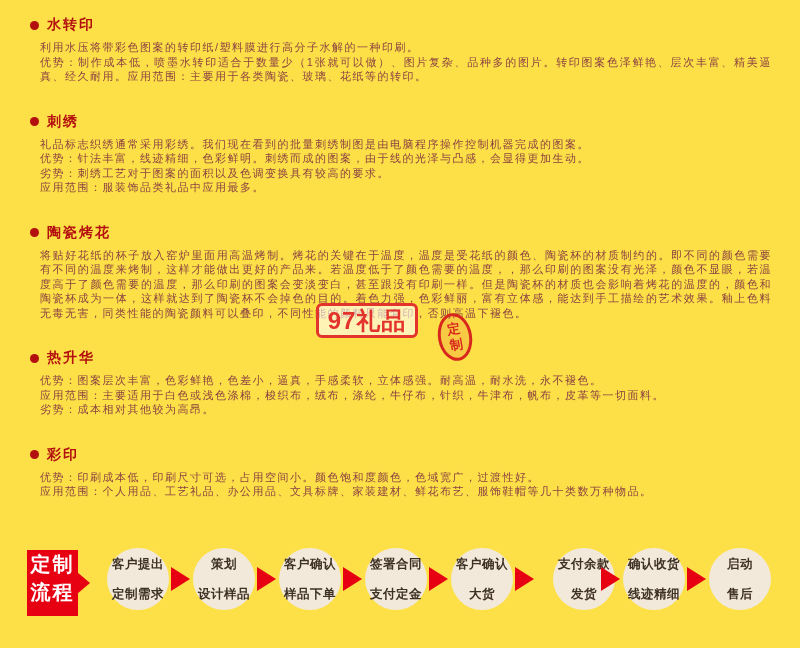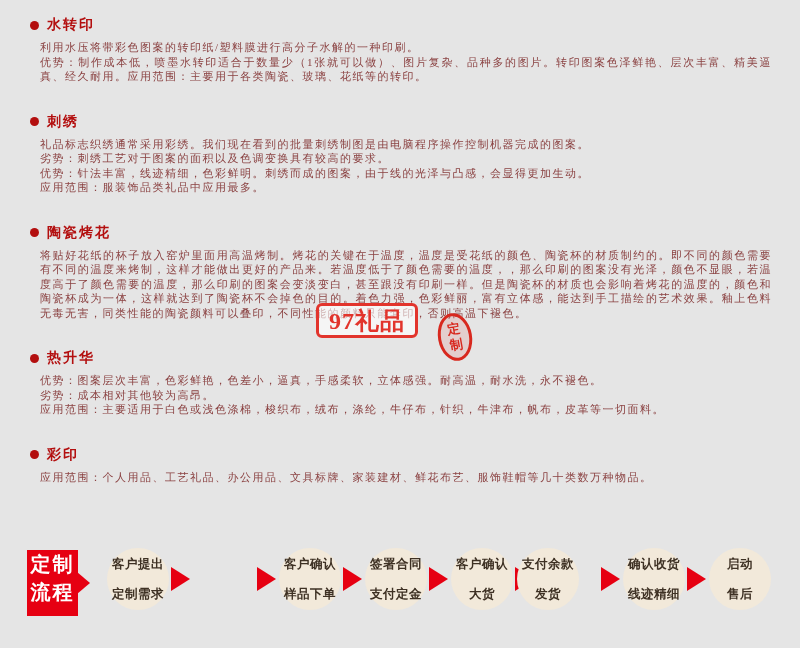--- a/index.html
+++ b/index.html
@@ -1,18 +1,18 @@
 <!DOCTYPE html>
 <html><head>
 <meta charset="utf-8">
 <style>
   html,body { margin:0; padding:0; background:#fff; }
   .page {
-    position:relative; width:800px; height:648px; overflow:hidden; background:#e5e5e5;
-    font-family:Liberation Serif, serif;
+    position:relative; width:800px; height:648px; overflow:hidden; background:#fde047;
+    font-family:Liberation Sans, sans-serif;
   }
   .content { position:absolute; top:16px; left:0; right:0; }
   .section + .section { margin-top:29px; }
   .sec-head { display:flex; align-items:center; gap:8px; padding-left:30px; }
   .bullet { width:9px; height:9px; border-radius:50%; background:#b30f0f; flex:0 0 auto; }
   .sec-title { color:#b30f0f; font-weight:bold; font-size:14px; letter-spacing:2px; }
   .sec-body {
     margin:6px 28px 0 40px; color:#8b4242; font-size:11px; line-height:14.5px;
     letter-spacing:1.5px; text-align:justify;
   }
@@ -71,22 +71,22 @@
       </div>
     </div>
 
     <div class="section">
       <div class="sec-head">
         <span class="bullet"></span>
         <span class="sec-title">刺绣</span>
       </div>
       <div class="sec-body">
         <div>礼品标志织绣通常采用彩绣。我们现在看到的批量刺绣制图是由电脑程序操作控制机器完成的图案。</div>
+        <div>优势：针法丰富，线迹精细，色彩鲜明。刺绣而成的图案，由于线的光泽与凸感，会显得更加生动。</div>
         <div>劣势：刺绣工艺对于图案的面积以及色调变换具有较高的要求。</div>
-        <div>优势：针法丰富，线迹精细，色彩鲜明。刺绣而成的图案，由于线的光泽与凸感，会显得更加生动。</div>
         <div>应用范围：服装饰品类礼品中应用最多。</div>
       </div>
     </div>
 
     <div class="section">
       <div class="sec-head">
         <span class="bullet"></span>
         <span class="sec-title">陶瓷烤花</span>
       </div>
       <div class="sec-body">
@@ -94,31 +94,32 @@
       </div>
     </div>
 
     <div class="section">
       <div class="sec-head">
         <span class="bullet"></span>
         <span class="sec-title">热升华</span>
       </div>
       <div class="sec-body">
         <div>优势：图案层次丰富，色彩鲜艳，色差小，逼真，手感柔软，立体感强。耐高温，耐水洗，永不褪色。</div>
+        <div>应用范围：主要适用于白色或浅色涤棉，梭织布，绒布，涤纶，牛仔布，针织，牛津布，帆布，皮革等一切面料。</div>
         <div>劣势：成本相对其他较为高昂。</div>
-        <div>应用范围：主要适用于白色或浅色涤棉，梭织布，绒布，涤纶，牛仔布，针织，牛津布，帆布，皮革等一切面料。</div>
       </div>
     </div>
 
     <div class="section">
       <div class="sec-head">
         <span class="bullet"></span>
         <span class="sec-title">彩印</span>
       </div>
       <div class="sec-body">
+        <div>优势：印刷成本低，印刷尺寸可选，占用空间小。颜色饱和度颜色，色域宽广，过渡性好。</div>
         <div>应用范围：个人用品、工艺礼品、办公用品、文具标牌、家装建材、鲜花布艺、服饰鞋帽等几十类数万种物品。</div>
       </div>
     </div>
 
   </div>
 
   <div class="wm-box">97礼品</div>
   <div class="wm-seal">
     <span>定</span>
     <span>制</span>
@@ -128,41 +129,45 @@
     <div>定制</div>
     <div>流程</div>
   </div>
 
   <div class="step" style="left:107px">
     <div>客户提出</div>
     <div>定制需求</div>
   </div>
   <div class="arrow" style="left:171px"></div>
 
+  <div class="step" style="left:193px">
+    <div>策划</div>
+    <div>设计样品</div>
+  </div>
   <div class="arrow" style="left:257px"></div>
 
   <div class="step" style="left:279px">
     <div>客户确认</div>
     <div>样品下单</div>
   </div>
   <div class="arrow" style="left:343px"></div>
 
   <div class="step" style="left:365px">
     <div>签署合同</div>
     <div>支付定金</div>
   </div>
   <div class="arrow" style="left:429px"></div>
 
   <div class="step" style="left:451px">
     <div>客户确认</div>
     <div>大货</div>
   </div>
   <div class="arrow" style="left:515px"></div>
 
-  <div class="step" style="left:517px">
+  <div class="step" style="left:553px">
     <div>支付余款</div>
     <div>发货</div>
   </div>
   <div class="arrow" style="left:601px"></div>
 
   <div class="step" style="left:623px">
     <div>确认收货</div>
     <div>线迹精细</div>
   </div>
   <div class="arrow" style="left:687px"></div>

